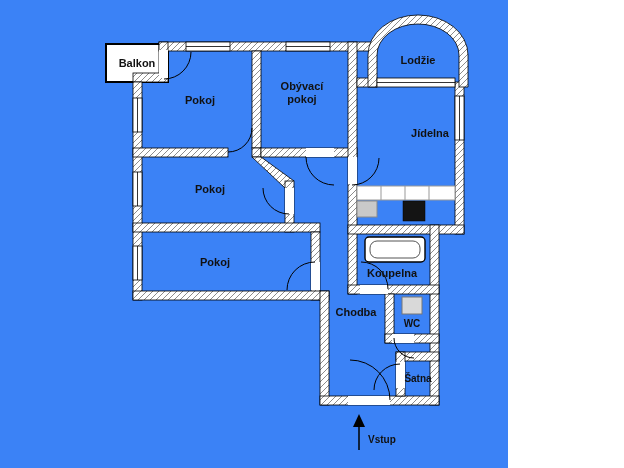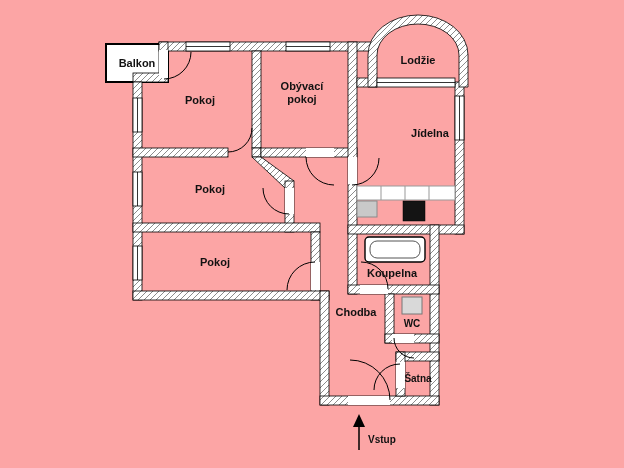--- a/index.html
+++ b/index.html
@@ -1,16 +1,16 @@
 <!DOCTYPE html>
 <html><head>
 <meta charset="utf-8">
 <style>
   html,body{margin:0;padding:0;background:#ffffff;}
-  .stage{position:relative;width:624px;height:468px;background:#fca5a5;overflow:hidden;
+  .stage{position:relative;width:508px;height:468px;background:#3b82f6;overflow:hidden;
          font-family:"Liberation Sans", sans-serif;}
   svg{display:block;}
   .room-label{font-family:"Liberation Sans", sans-serif;font-weight:bold;font-size:11px;
               text-anchor:middle;fill:#111111;}
   .room-label-sm{font-family:"Liberation Sans", sans-serif;font-weight:bold;font-size:10px;
               text-anchor:middle;fill:#111111;}
   .entry-label{font-family:"Liberation Sans", sans-serif;font-weight:bold;font-size:10px;
               text-anchor:start;fill:#111111;}
   .wall{fill:url(#hatch);stroke:#000000;stroke-width:0.8;}
   .gap{fill:#ffffff;stroke:none;}

